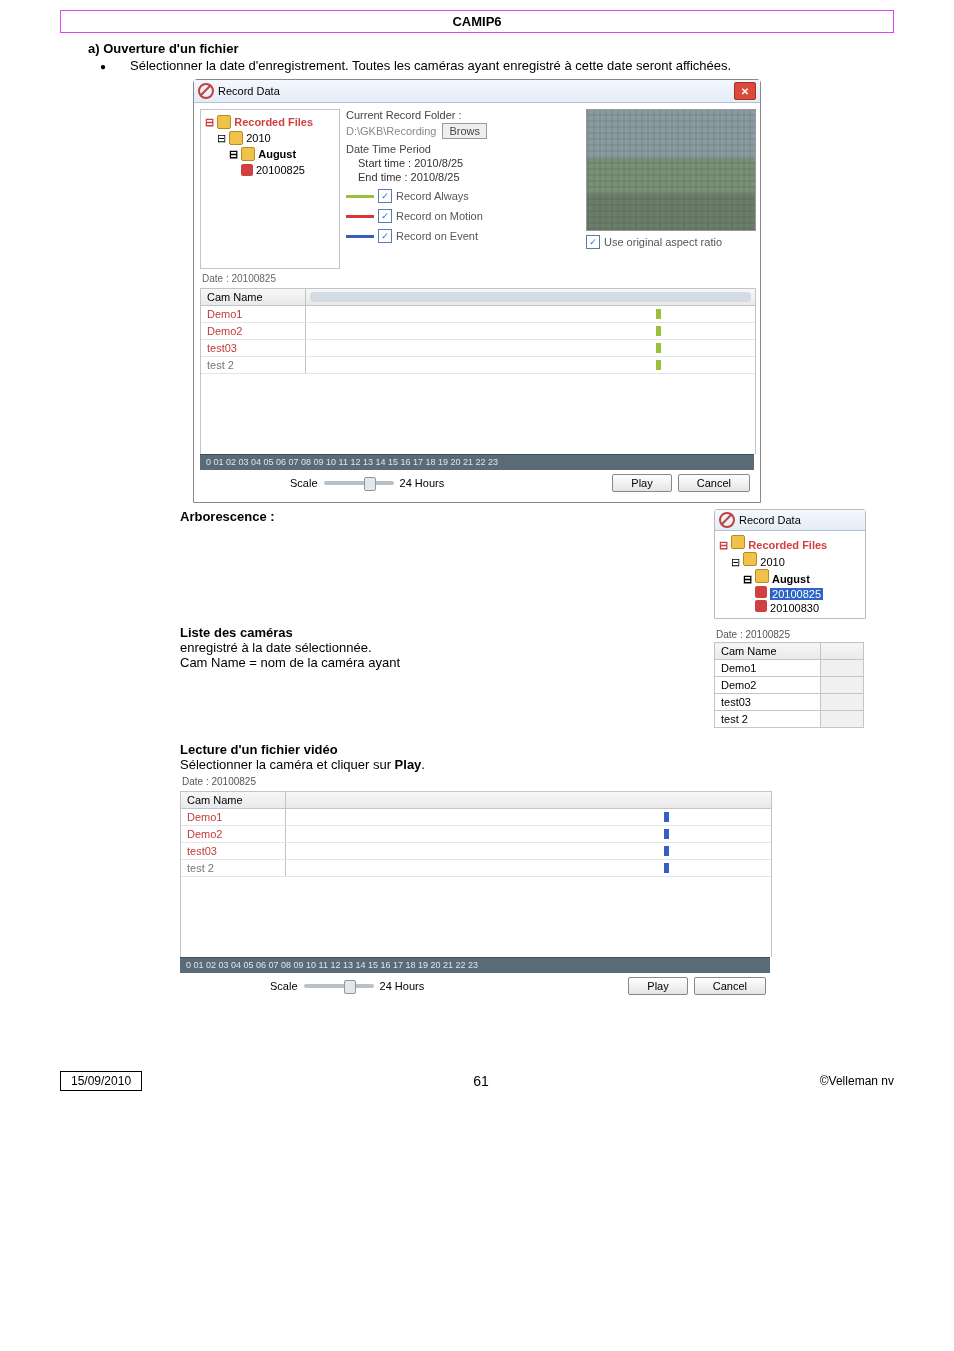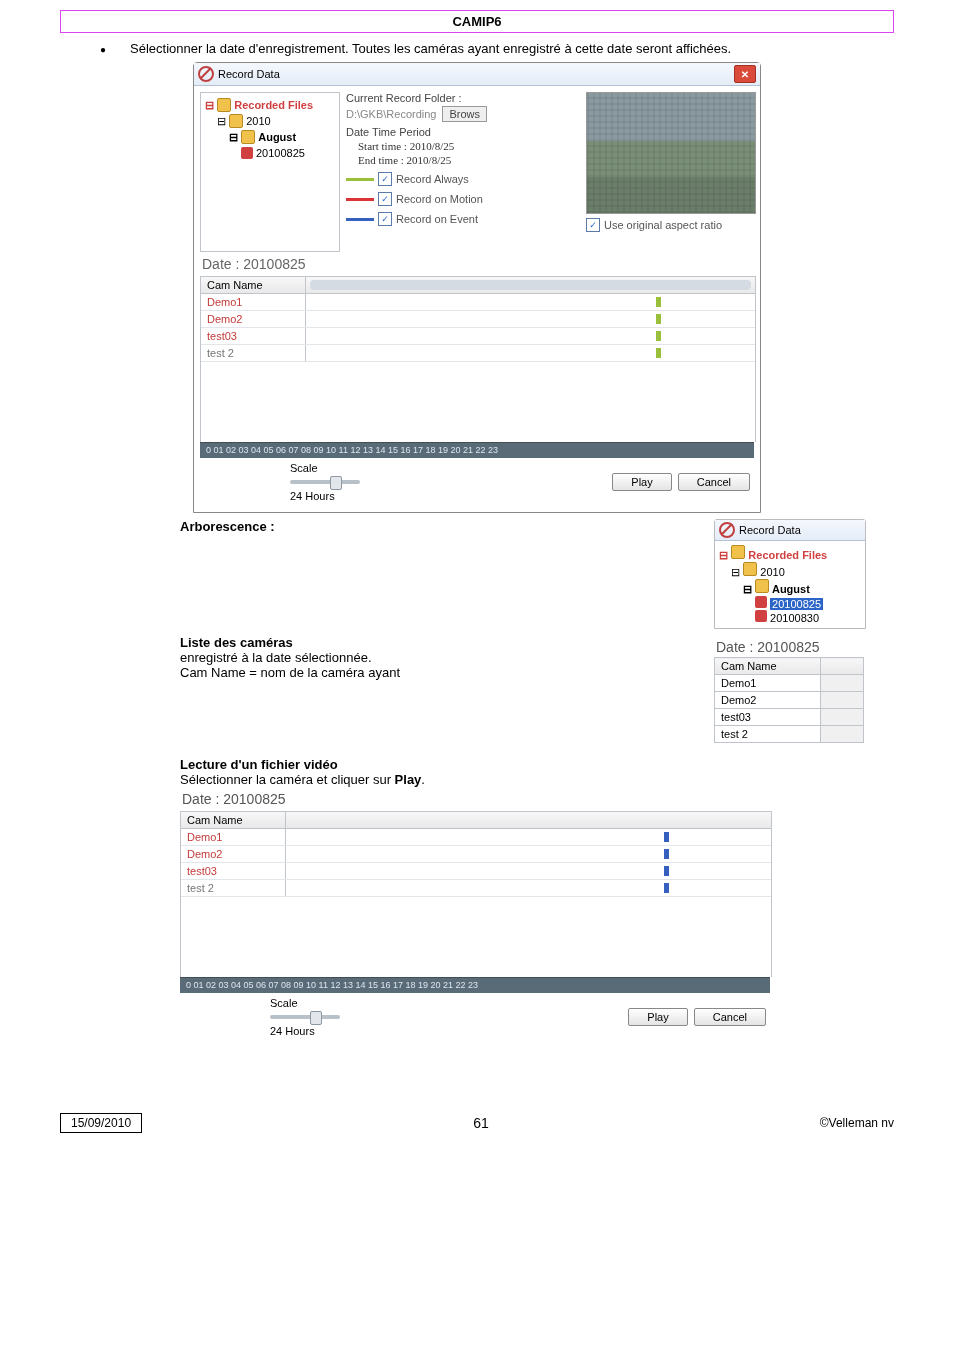--- a/index.html
+++ b/index.html
@@ -60,42 +60,42 @@
   .ico-fold { background:#f0c24b; border:1px solid #b88a20;}
   .ico-red { background:#d04040;}
   .ind1 { padding-left: 12px;}
   .ind2 { padding-left: 24px;}
   .ind3 { padding-left: 36px;}
   .middle-pane { flex:1; font-size:11px; color:#444;}
   .mp-row { margin-bottom:2px;}
   .mp-browse-row { display:flex; align-items:center; gap:6px;}
   .mp-browse-row .path { color:#888;}
   .mp-btn { border:1px solid #999; background:#efefef; padding:1px 6px; font-size:11px; cursor:default;}
-  .mp-sub { padding-left:12px; color:#333;font-family:Liberation Serif, serif;}
+  .mp-sub { padding-left:12px; color:#333;}
   .chk-row { display:flex; align-items:center; gap:4px; font-size:11px; margin-top:6px; color:#555;}
   .legend-line { width:28px; height:3px; display:inline-block;}
   .leg-green { background:#9abf3b;}
   .leg-red { background:#d33;}
   .leg-blue { background:#3560c0;}
   .preview-pane { width:168px; }
   .preview-img {
     width:168px; height:120px;
     background: linear-gradient(#8a9aa0 0 40%, #7a8f77 40% 70%, #6b7e6a 70% 100%);
     border:1px solid #999;
     position:relative;
   }
   .preview-img::after{
     content:""; position:absolute; inset:0;
     background:
       repeating-linear-gradient(0deg, rgba(0,0,0,0.06) 0 2px, transparent 2px 6px),
       repeating-linear-gradient(90deg, rgba(0,0,0,0.06) 0 2px, transparent 2px 6px);
   }
   .use-asp { display:flex; align-items:center; gap:4px; margin-top:4px; font-size:11px; color:#555;}
   .rdw-lower { padding: 0 6px 4px 6px;}
-  .date-lbl { color:#666; font-size:14px; margin:4px 0 4px 2px;}
+  .date-lbl { color:#666; font-size:10px; margin:4px 0 4px 2px;}
   .cam-table {
     width:100%; border:1px solid #c0c5cc; border-bottom:0;
     font-size:11px; background:#fff;
   }
   .cam-head {
     display:flex; align-items:center; justify-content:space-between;
     background:linear-gradient(#f7f7f7,#e9e9e9);
     border-bottom:1px solid #c0c5cc;
   }
   .cam-head .cell { padding:2px 6px; border-right:1px solid #c0c5cc;}
@@ -106,21 +106,21 @@
   .cam-row .track { flex:1; position:relative;}
   .blip { position:absolute; top:3px; width:5px; height:10px;}
   .blip.green{ background:#9abf3b;}
   .blip.blue{ background:#3560c0;}
   .timeline-ruler{
     background:#5a6b78; color:#dbe5ee; font-size:9px;
     padding:2px 4px 3px 6px; letter-spacing:0; white-space:nowrap;
     border-top:1px solid #404e58;
   }
   .scale-row{ display:flex; align-items:center; justify-content:space-between; padding:4px 4px 6px 90px; font-size:11px;}
-  .scale-left{ display:flex; align-items:flex-start; gap:6px;flex-direction:column;}
+  .scale-left{ display:flex; align-items:center; gap:6px;}
   .slider-track{ width:70px; height:4px; background:#b8c0c8; border-radius:2px; position:relative;}
   .slider-thumb{ position:absolute; top:-4px; left:40px; width:10px; height:12px; background:#e3e7eb; border:1px solid #8d98a2; border-radius:2px;}
   .btns { display:flex; gap:6px;}
   .btns .b { border:1px solid #888; background:linear-gradient(#fff,#e4e4e4); padding:2px 18px; font-size:11px; border-radius:2px;}
   
   .two-col { display:flex; margin: 6px 0 6px 120px; justify-content: flex-end;}
   .left-col { flex:1;}
   .right-col { width:180px;}
   .bold { font-weight:bold;}
   .arbo-lines { margin-left: 0;}
@@ -158,20 +158,21 @@
   .record-cycle { width:12px;height:12px;border-radius:50%;border:2px solid #c04040; position:relative;}
   .record-cycle::after{content:"";position:absolute;top:4px;left:-1px;width:14px;height:2px;background:#c04040;transform:rotate(-45deg);}
 </style>
 </head>
 <body>
 
 <div class="page">
 
   <div class="header-box">CAMIP6</div>
 
+  <div class="sec-title">a) Ouverture d'un fichier</div>
   <div class="bullet-row">
     <span class="bullet-dot">●</span>
     <span>Sélectionner la date d'enregistrement. Toutes les caméras ayant enregistré à cette date seront affichées.</span>
   </div>
 
   <div class="figure-center">
     <div class="record-data-window">
       <div class="rdw-title">
         <div class="rdw-title-left">
           <span class="record-cycle"></span>

